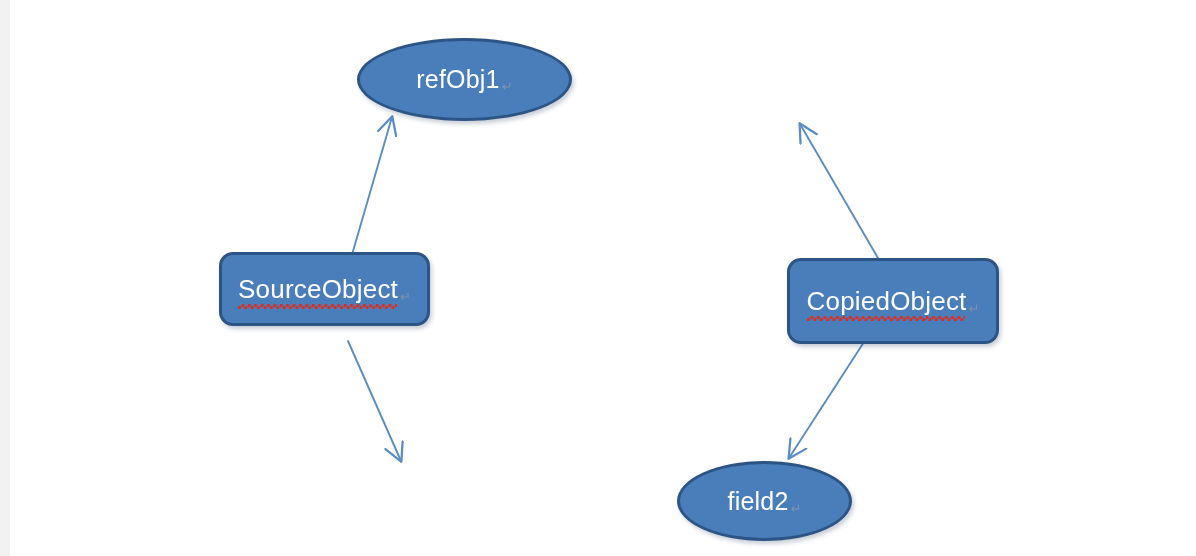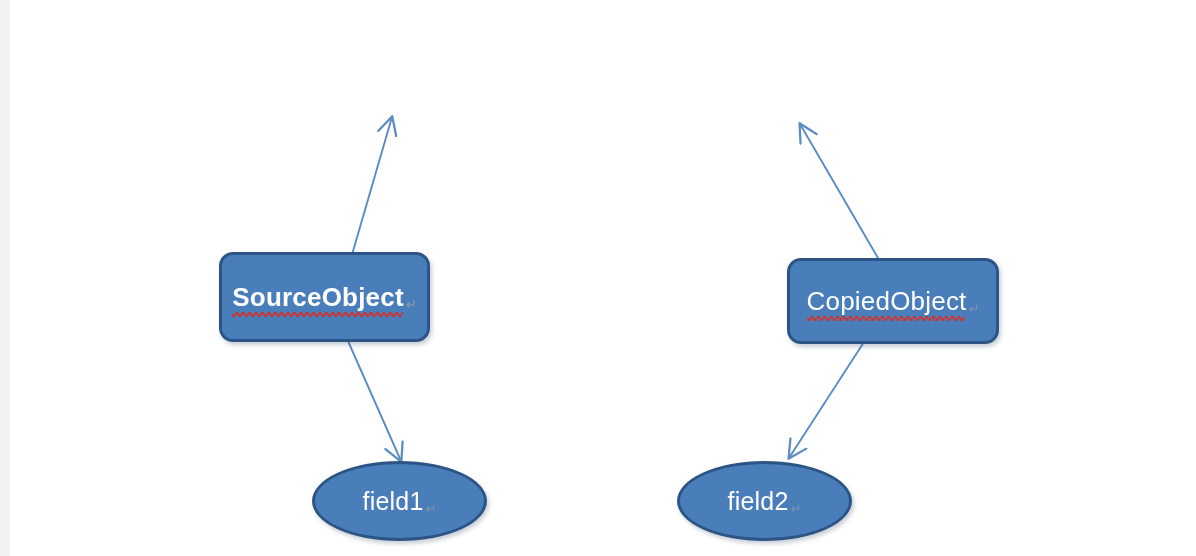--- a/index.html
+++ b/index.html
@@ -113,41 +113,41 @@
       </marker>
     </defs>
     <g stroke="#5b8cc4" stroke-width="1.9" fill="none" stroke-linecap="round">
       <line x1="349" y1="265" x2="392" y2="117" marker-end="url(#ah)"></line>
       <line x1="348" y1="341" x2="401" y2="461" marker-end="url(#ah)"></line>
       <line x1="878" y1="258" x2="800" y2="124" marker-end="url(#ah)"></line>
       <line x1="864" y1="342" x2="789" y2="458" marker-end="url(#ah)"></line>
     </g>
   </svg>
 
+  <div class="node ellipse shadowed" style="left:357px; top:38px; width:215px; height:83px;">
+    <span class="label-wrap">
+      <span class="label-text">refObj1</span><span class="pilcrow">↵</span>
+    </span>
+  </div>
 
 
-  <div class="node rounded boxnode shadowed" style="left:219px; top:252px; width:211px; height:90px;font-weight:bold;">
+  <div class="node rounded boxnode shadowed" style="left:219px; top:252px; width:211px; height:74px;">
     <span class="label-wrap">
       <span class="label-text">SourceObject</span><span class="pilcrow">↵</span>
       <span class="squiggle"></span>
     </span>
   </div>
 
   <div class="node rounded boxnode shadowed" style="left:787px; top:258px; width:212px; height:86px;justify-content:center;">
     <span class="label-wrap">
       <span class="label-text">CopiedObject</span><span class="pilcrow">↵</span>
       <span class="squiggle"></span>
     </span>
   </div>
 
-  <div class="node ellipse shadowed" style="left:312px; top:461px; width:175px; height:80px;">
-    <span class="label-wrap">
-      <span class="label-text">field1</span><span class="pilcrow">↵</span>
-    </span>
-  </div>
 
   <div class="node ellipse shadowed" style="left:677px; top:461px; width:175px; height:80px;">
     <span class="label-wrap">
       <span class="label-text">field2</span><span class="pilcrow">↵</span>
     </span>
   </div>
 
 </div>
 
 </body></html>

